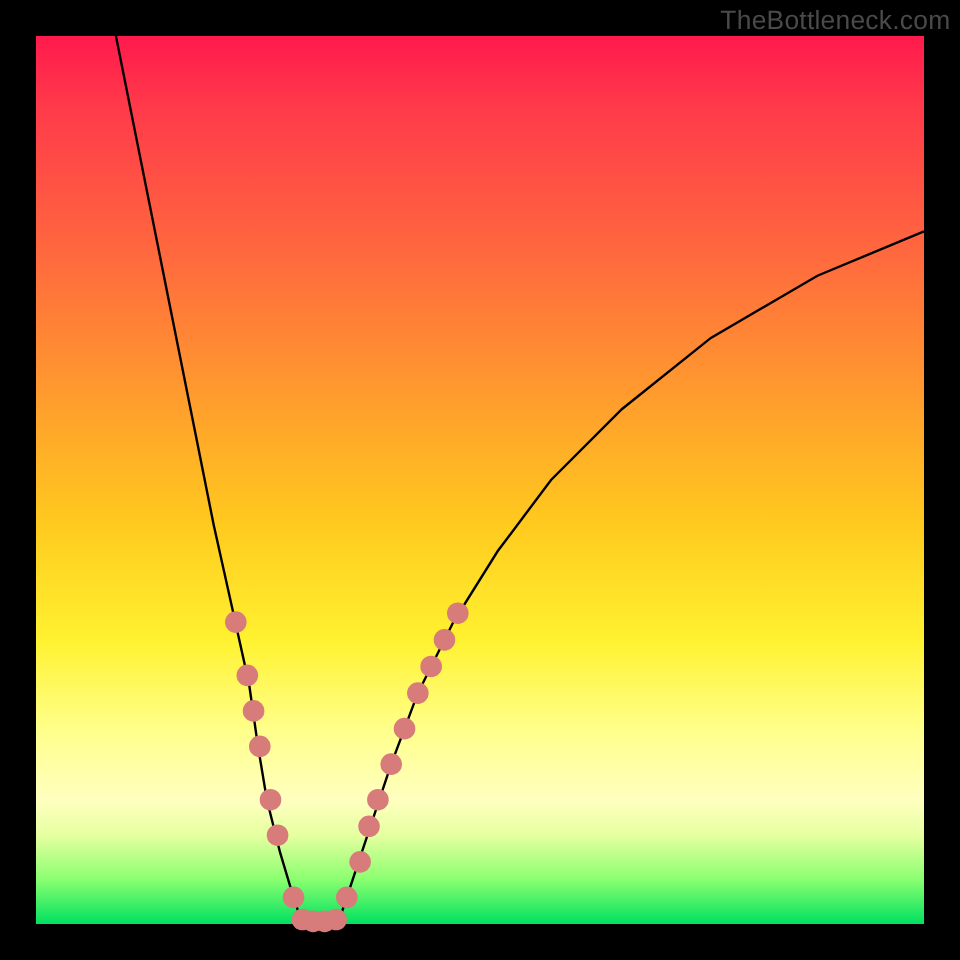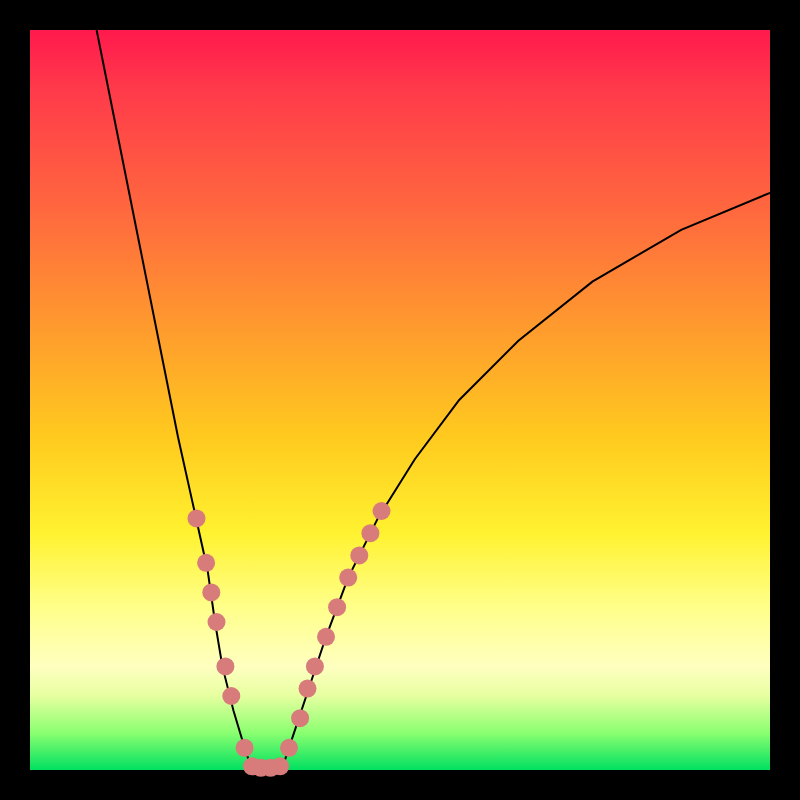--- a/index.html
+++ b/index.html
@@ -90,13 +90,14 @@
           <circle cx="284.9" cy="636.4" r="9" class="dot"></circle>
           <circle cx="296.0" cy="606.8" r="9" class="dot"></circle>
           <circle cx="307.1" cy="577.2" r="9" class="dot"></circle>
           <circle cx="318.2" cy="547.6" r="9" class="dot"></circle>
           <circle cx="329.3" cy="525.4" r="9" class="dot"></circle>
           <circle cx="340.4" cy="503.2" r="9" class="dot"></circle>
           <circle cx="351.5" cy="481.0" r="9" class="dot"></circle>
         </g>
     </svg>
   </div>
+  <div class="watermark">TheBottleneck.com</div>
 </div>
 
 </body></html>

